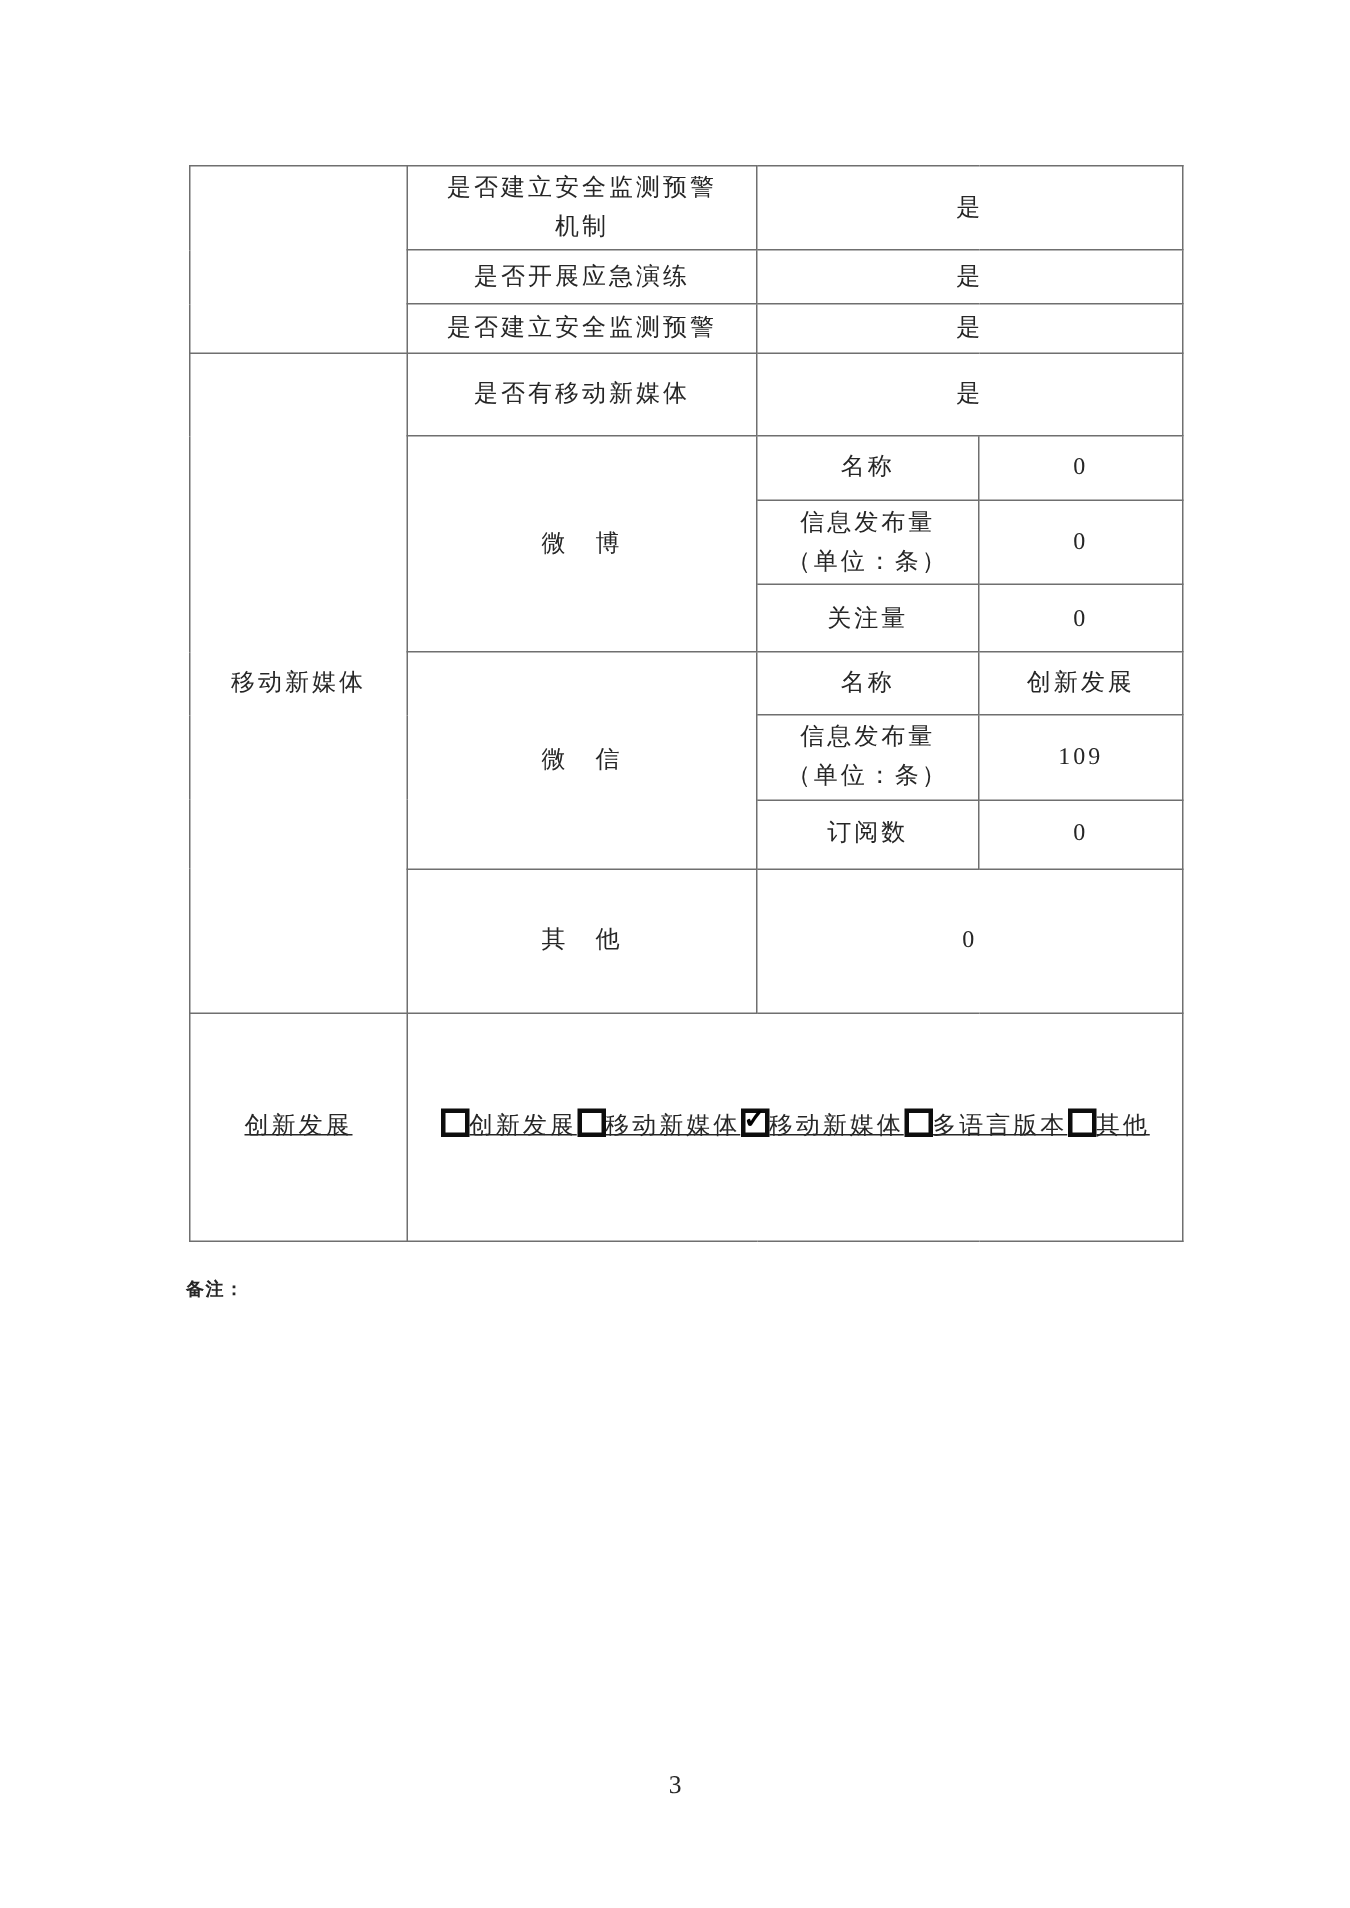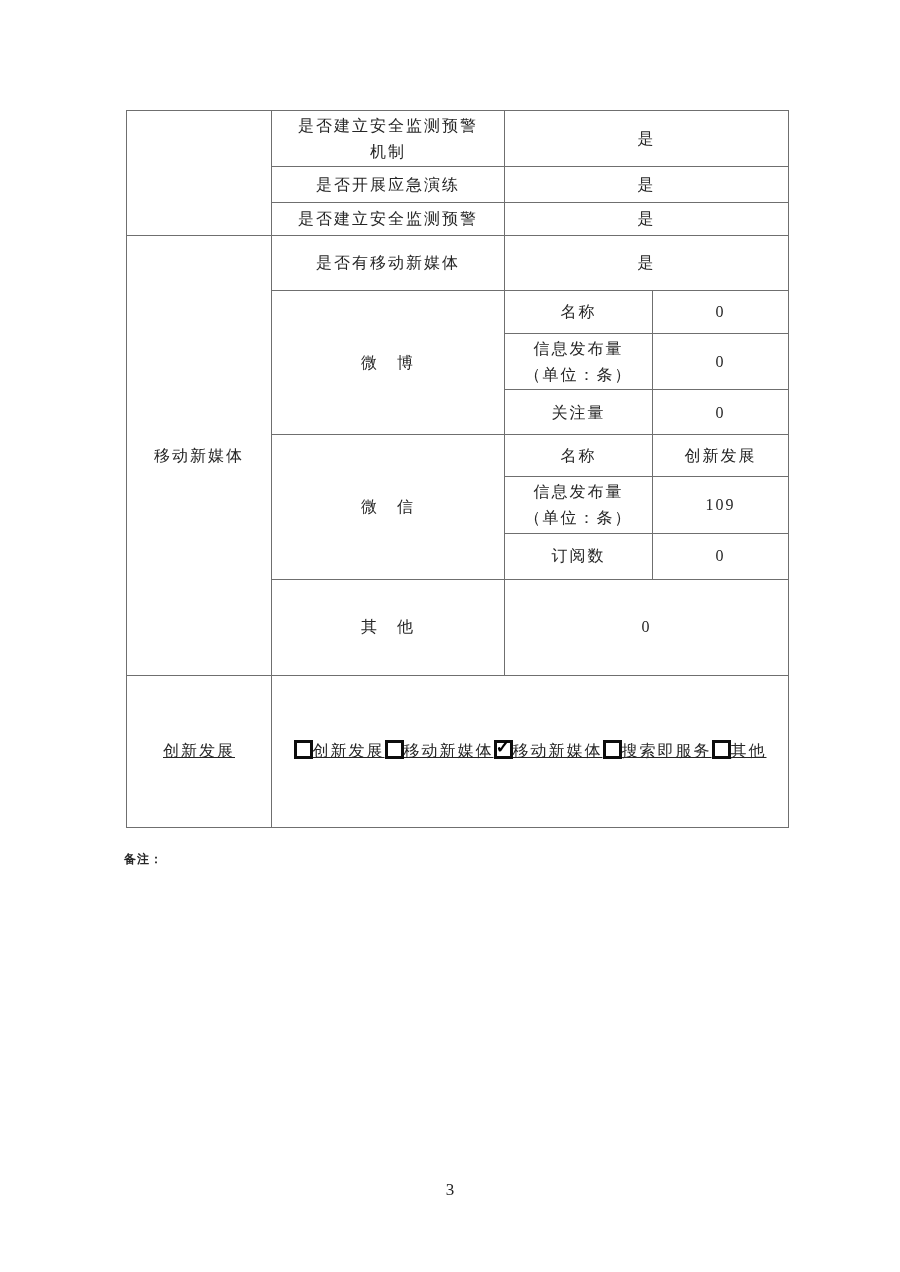--- a/index.html
+++ b/index.html
@@ -138,21 +138,21 @@
       </tr>
 
       <tr class="r11">
         <td>其　他</td>
         <td colspan="2">0</td>
       </tr>
 
       <tr class="r12">
         <td>创新发展</td>
         <td colspan="3" class="opts">
-          <span class="cb"></span><span>创新发展</span><span class="cb"></span><span>移动新媒体</span><span class="cb checked"></span><span>移动新媒体</span><span class="cb"></span><span>搜索即服务</span><span class="cb"></span><span>其他</span>
+          <span class="cb"></span><span>创新发展</span><span class="cb"></span><span>移动新媒体</span><span class="cb checked"></span><span>移动新媒体</span><span class="cb"></span><span>多语言版本</span><span class="cb"></span><span>其他</span>
         </td>
       </tr>
     </tbody>
   </table>
 
   <div class="remark">备注：</div>
 
   <div class="pagenum">3</div>
 
 </div>

